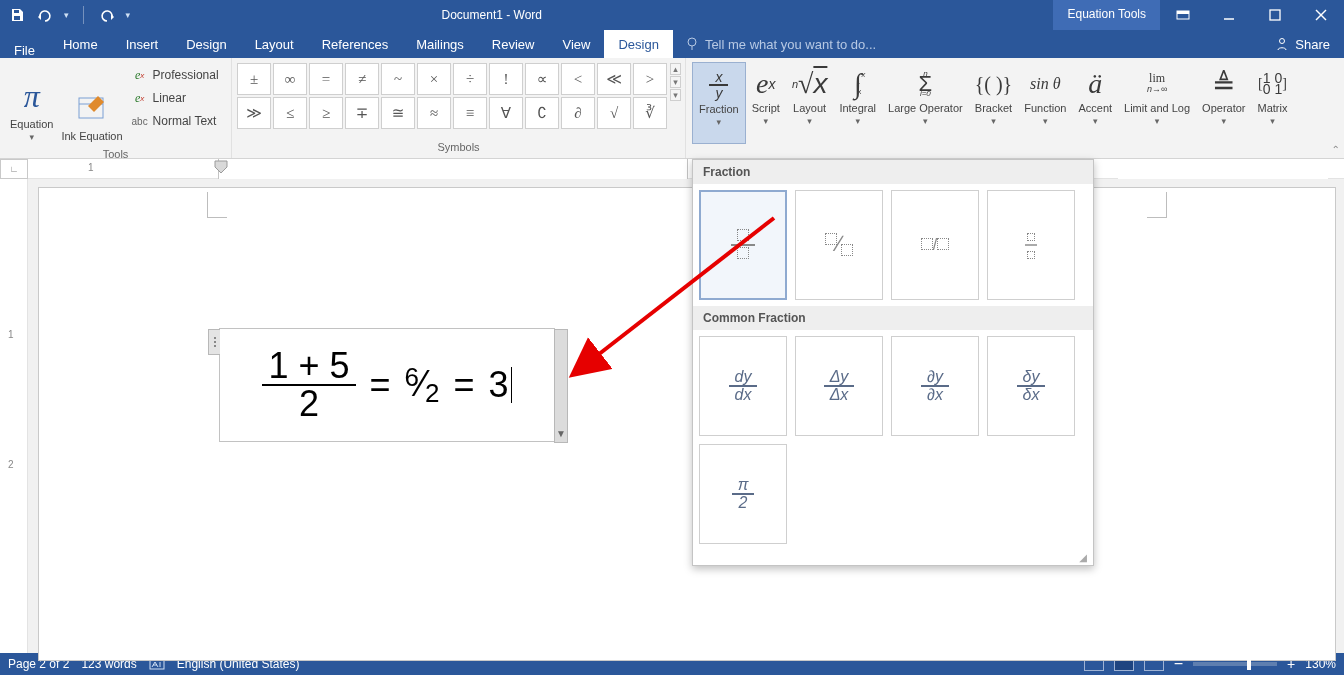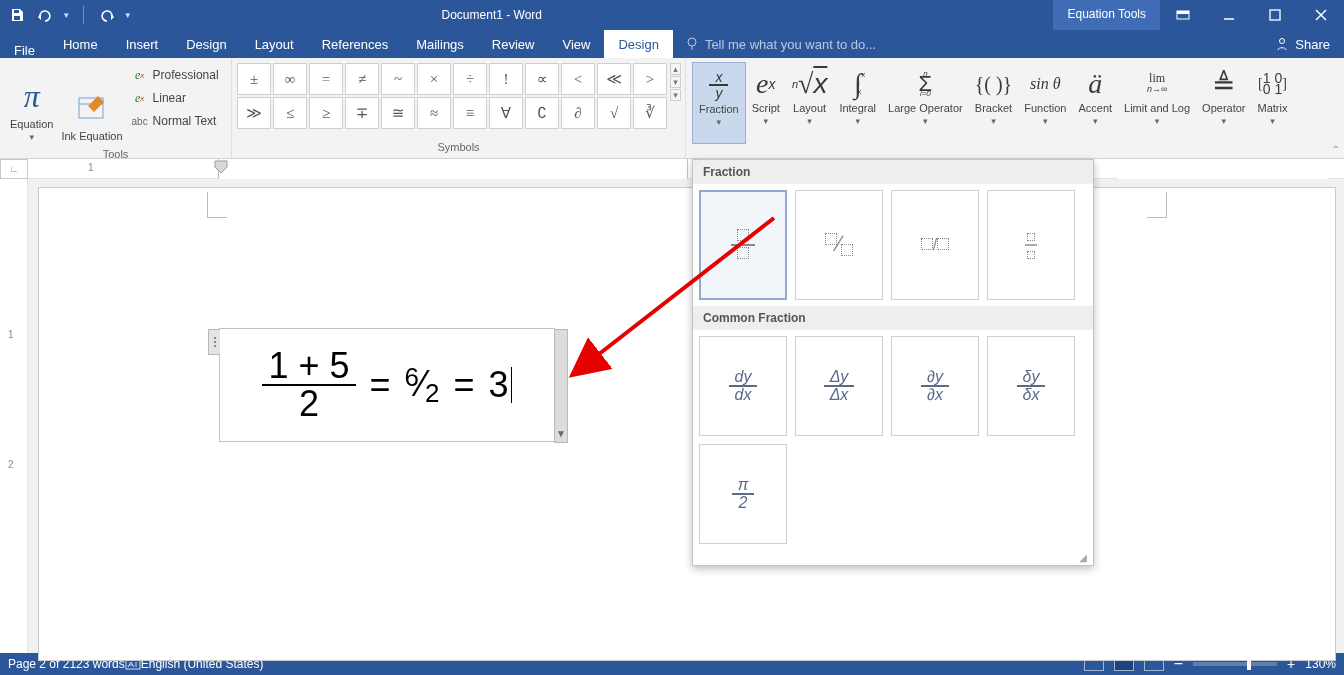--- a/index.html
+++ b/index.html
@@ -87,21 +87,21 @@
 .gtile.sel { border:2px solid #8faad0; background:#f2f6fb;}
 .gtile.small { height:100px;font-style:italic;}
 .gresize { text-align:right; padding:2px 6px; color:#aaa; font-size:10px;}
 .ph { display:inline-block; width:12px; height:12px; border:1px dotted #888;}
 .phS { display:inline-block; width:8px; height:8px; border:1px dotted #888;}
 
 
 .arrow-svg { position:absolute; left:525px; top:0px; width:250px; height:190px; pointer-events:none; z-index:60;}
 
 
-.status { height:22px; background:#2b579a; color:#fff; display:flex; align-items:center; font-size:12px; padding:0 8px; }
+.status { height:22px; background:#2b579a; color:#fff; display:flex; align-items:center; font-size:12px; padding:0 8px; gap:12px;}
 .status .right { margin-left:auto; display:flex; align-items:center; gap:10px;}
 .zoom-track { width:84px; height:4px; background:#5e7fb0; position:relative;}
 .zoom-thumb { position:absolute; left:54px; top:-4px; width:4px; height:12px; background:#fff;}
 .view-btn { width:20px; height:14px; border:1px solid #9fb3d4; display:flex; align-items:center; justify-content:center;}
 .view-btn.active { background:#1e4480;}
 
 
 svg { display:block; }
 </style>
 </head>

